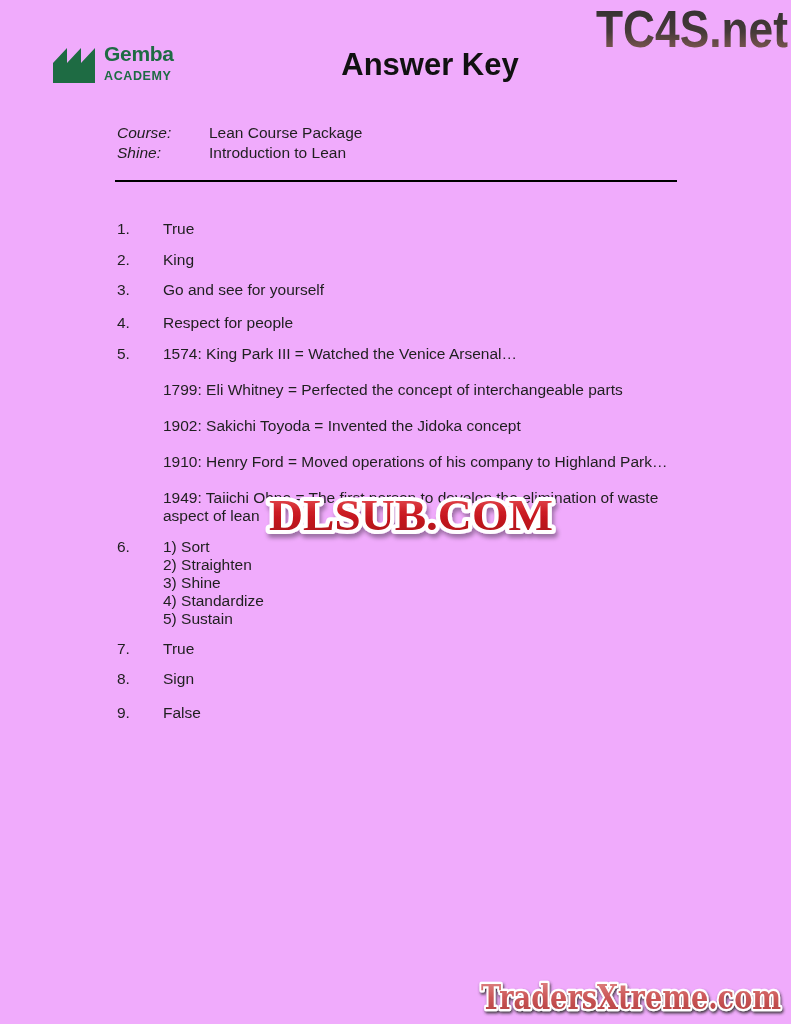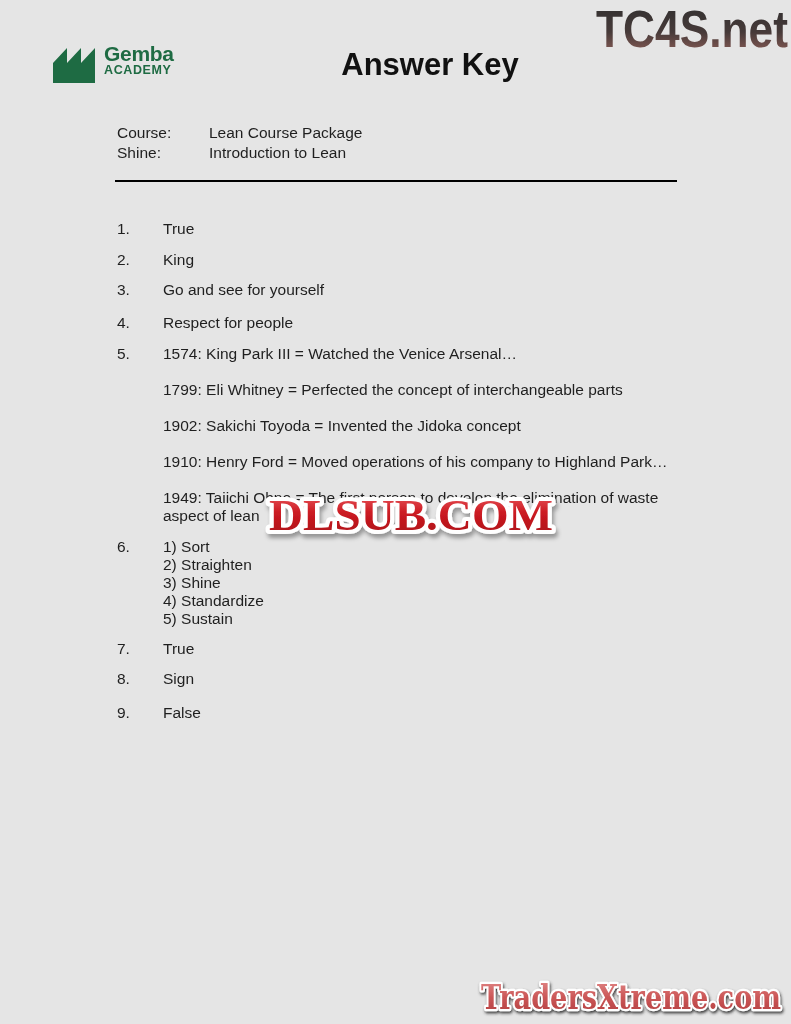--- a/index.html
+++ b/index.html
@@ -1,45 +1,45 @@
 <!DOCTYPE html>
 <html><head>
 <meta charset="utf-8">
 <style>
   * { margin:0; padding:0; box-sizing:border-box; }
   html,body { background:#ffffff; }
   .page {
     position:relative;
     width:791px; height:1024px;
-    background:#e5e5e5;
+    background:#f0abfc;
     font-family:"Liberation Sans", sans-serif;
     color:#1f1f1f;
     overflow:hidden;
   }
 
   
   .logo { position:absolute; left:52px; top:43px; display:flex; align-items:flex-start; }
   .logo svg { display:block; }
   .logo-text { margin-left:4px; line-height:1; }
   .logo-name { font-size:21px; font-weight:bold; color:#1e6b43; letter-spacing:-0.3px; }
-  .logo-sub  { font-size:12.5px; font-weight:bold; color:#1e6b43; letter-spacing:0.6px; margin-top:0; }
+  .logo-sub  { font-size:12.5px; font-weight:bold; color:#1e6b43; letter-spacing:0.6px; margin-top:6px; }
 
   .page-title {
     position:absolute; left:430px; top:47px; transform:translateX(-50%);
     font-size:31px; font-weight:bold; color:#111; white-space:nowrap;text-align:right;
   }
 
   .wm-topright { position:absolute; left:592px; top:2px; }
   .wm-center   { position:absolute; left:260px; top:484px; }
   .wm-bottom   { position:absolute; left:475px; top:972px; }
 
   
   .meta { position:absolute; left:117px; top:124px; font-size:15.5px; }
   .meta-row { display:flex; height:20px; }
-  .meta-label { width:92px; }
+  .meta-label { width:92px;font-style:italic; }
   .rule { position:absolute; left:115px; top:180px; width:562px; height:2px; background:#000; }
 
   
   .answer { position:absolute; left:117px; display:flex; font-size:15.5px; line-height:18px; }
   .answer .num { width:46px; flex:none; }
   .answer .body { width:515px; }
   .answer .body .para { margin-bottom:18px; }
   .answer .body .para:last-child { margin-bottom:3px; }
 </style>
 </head>

